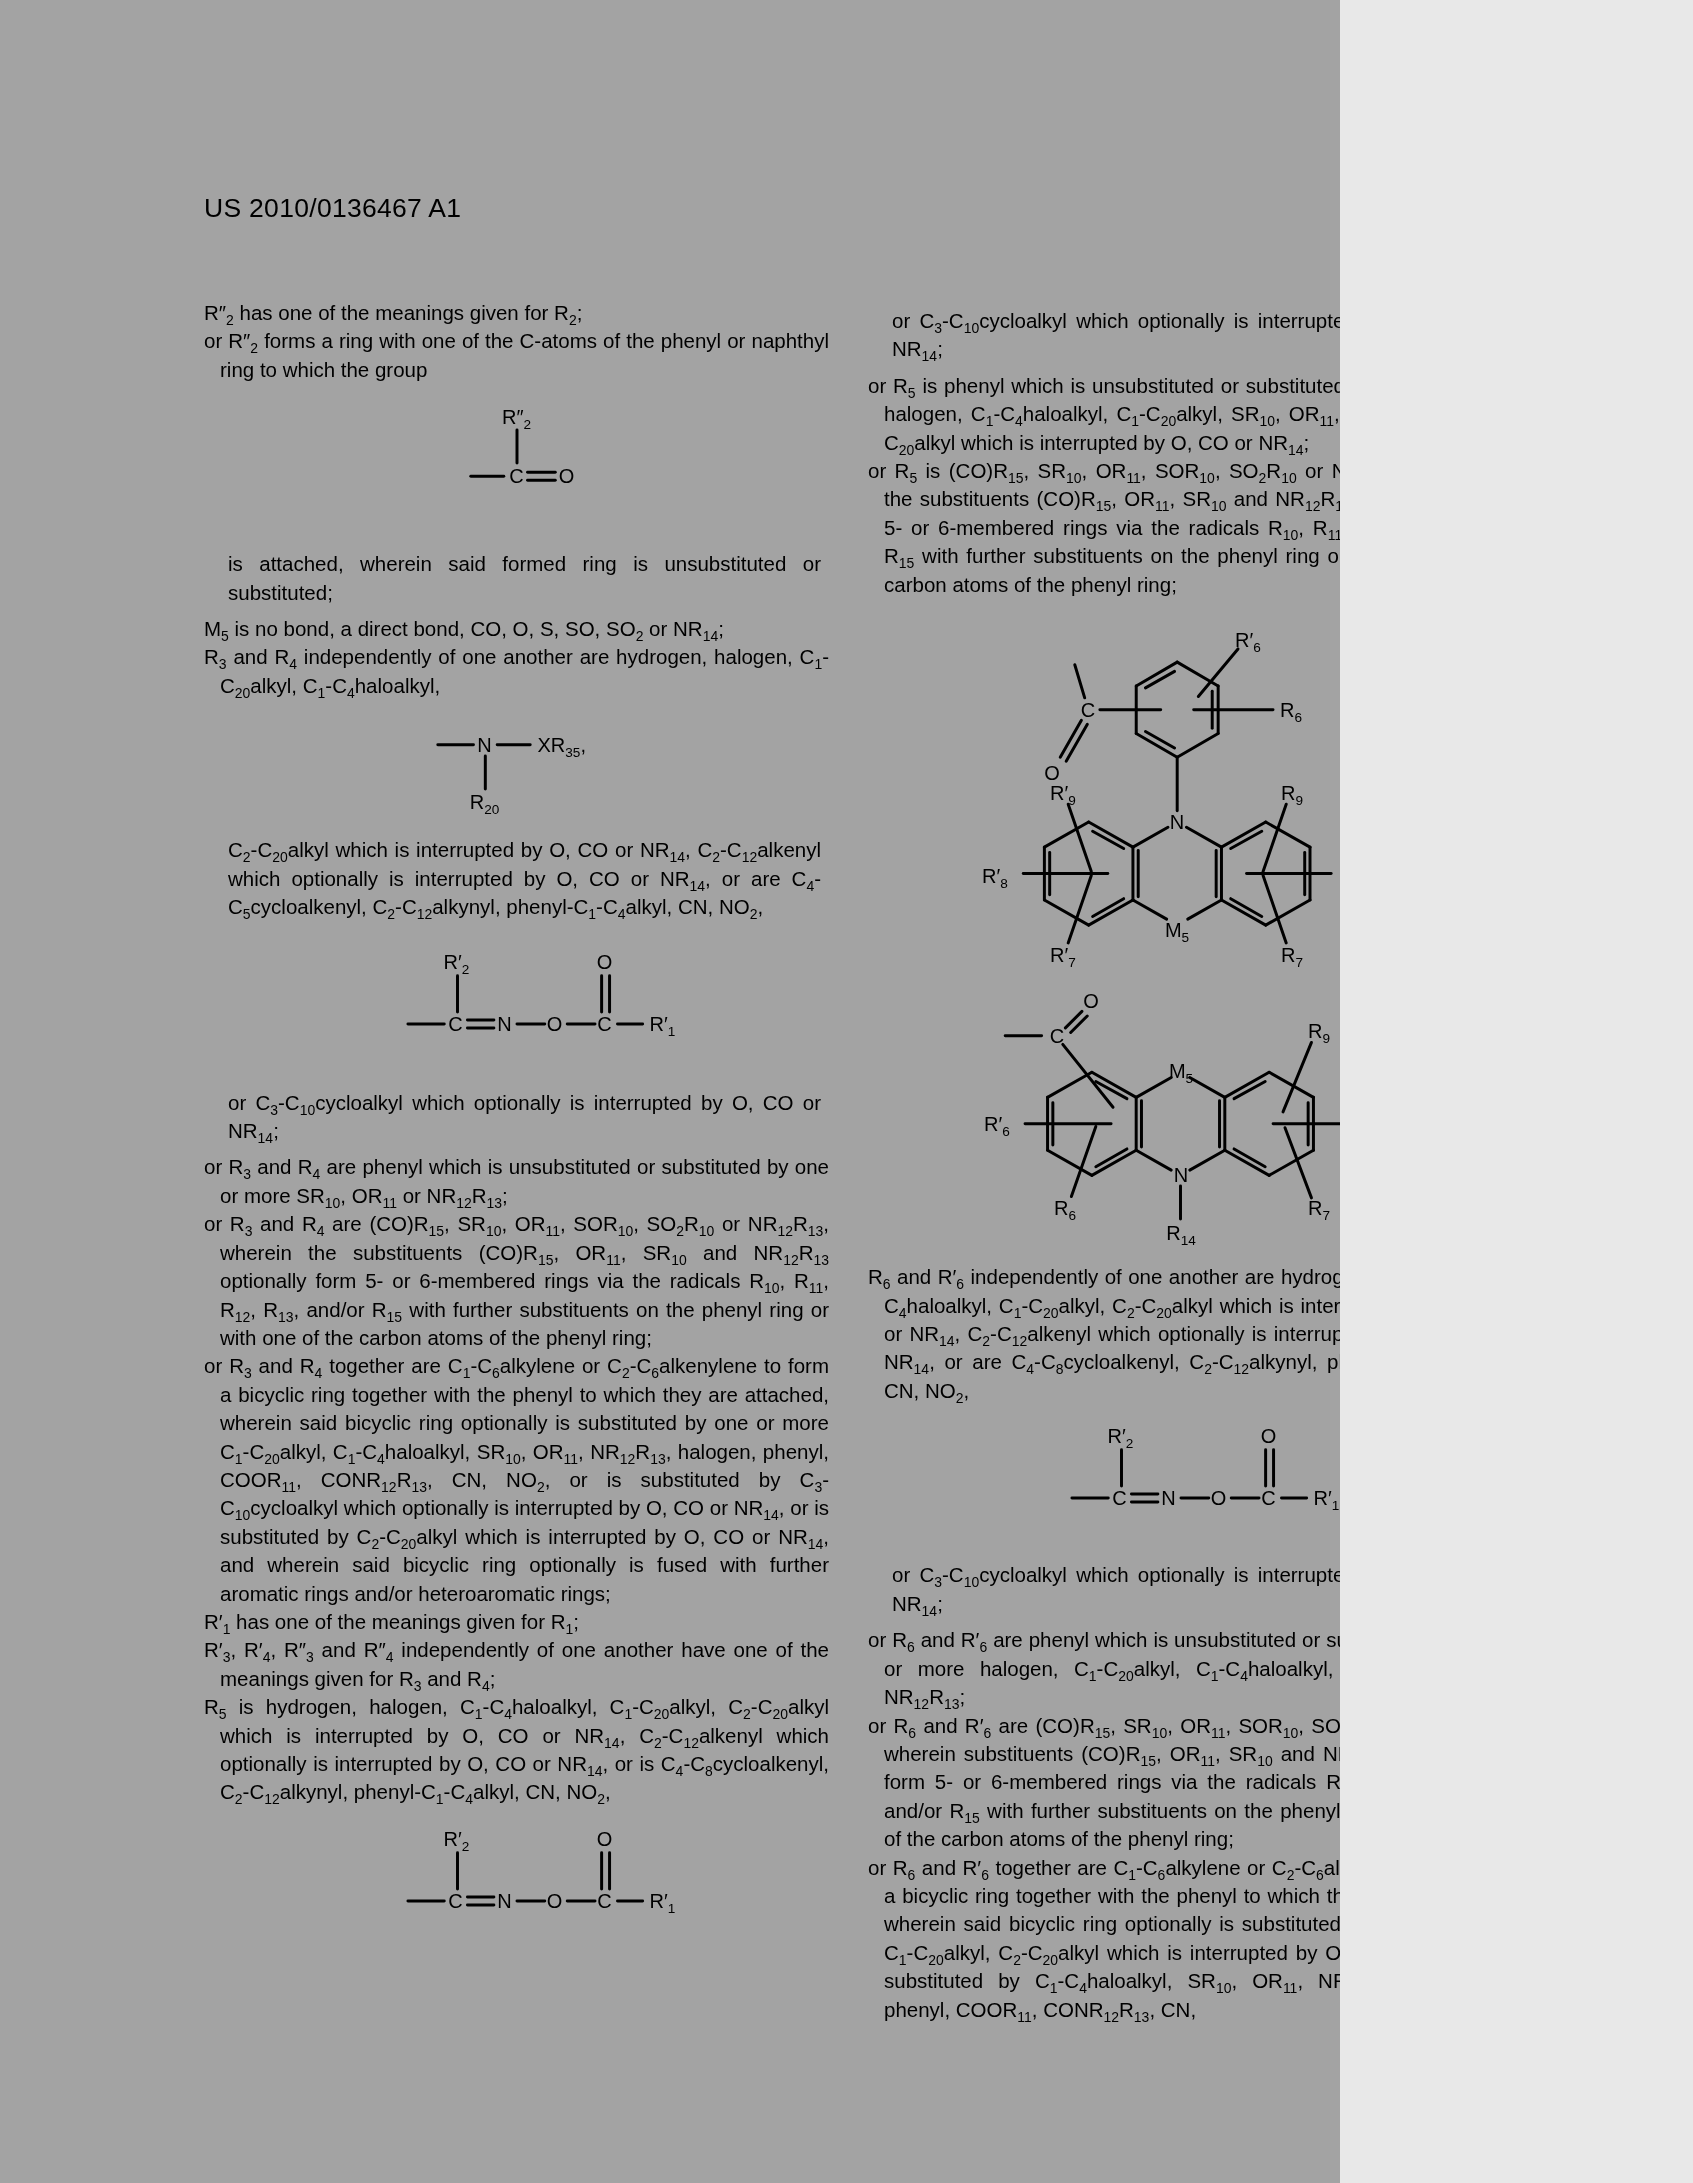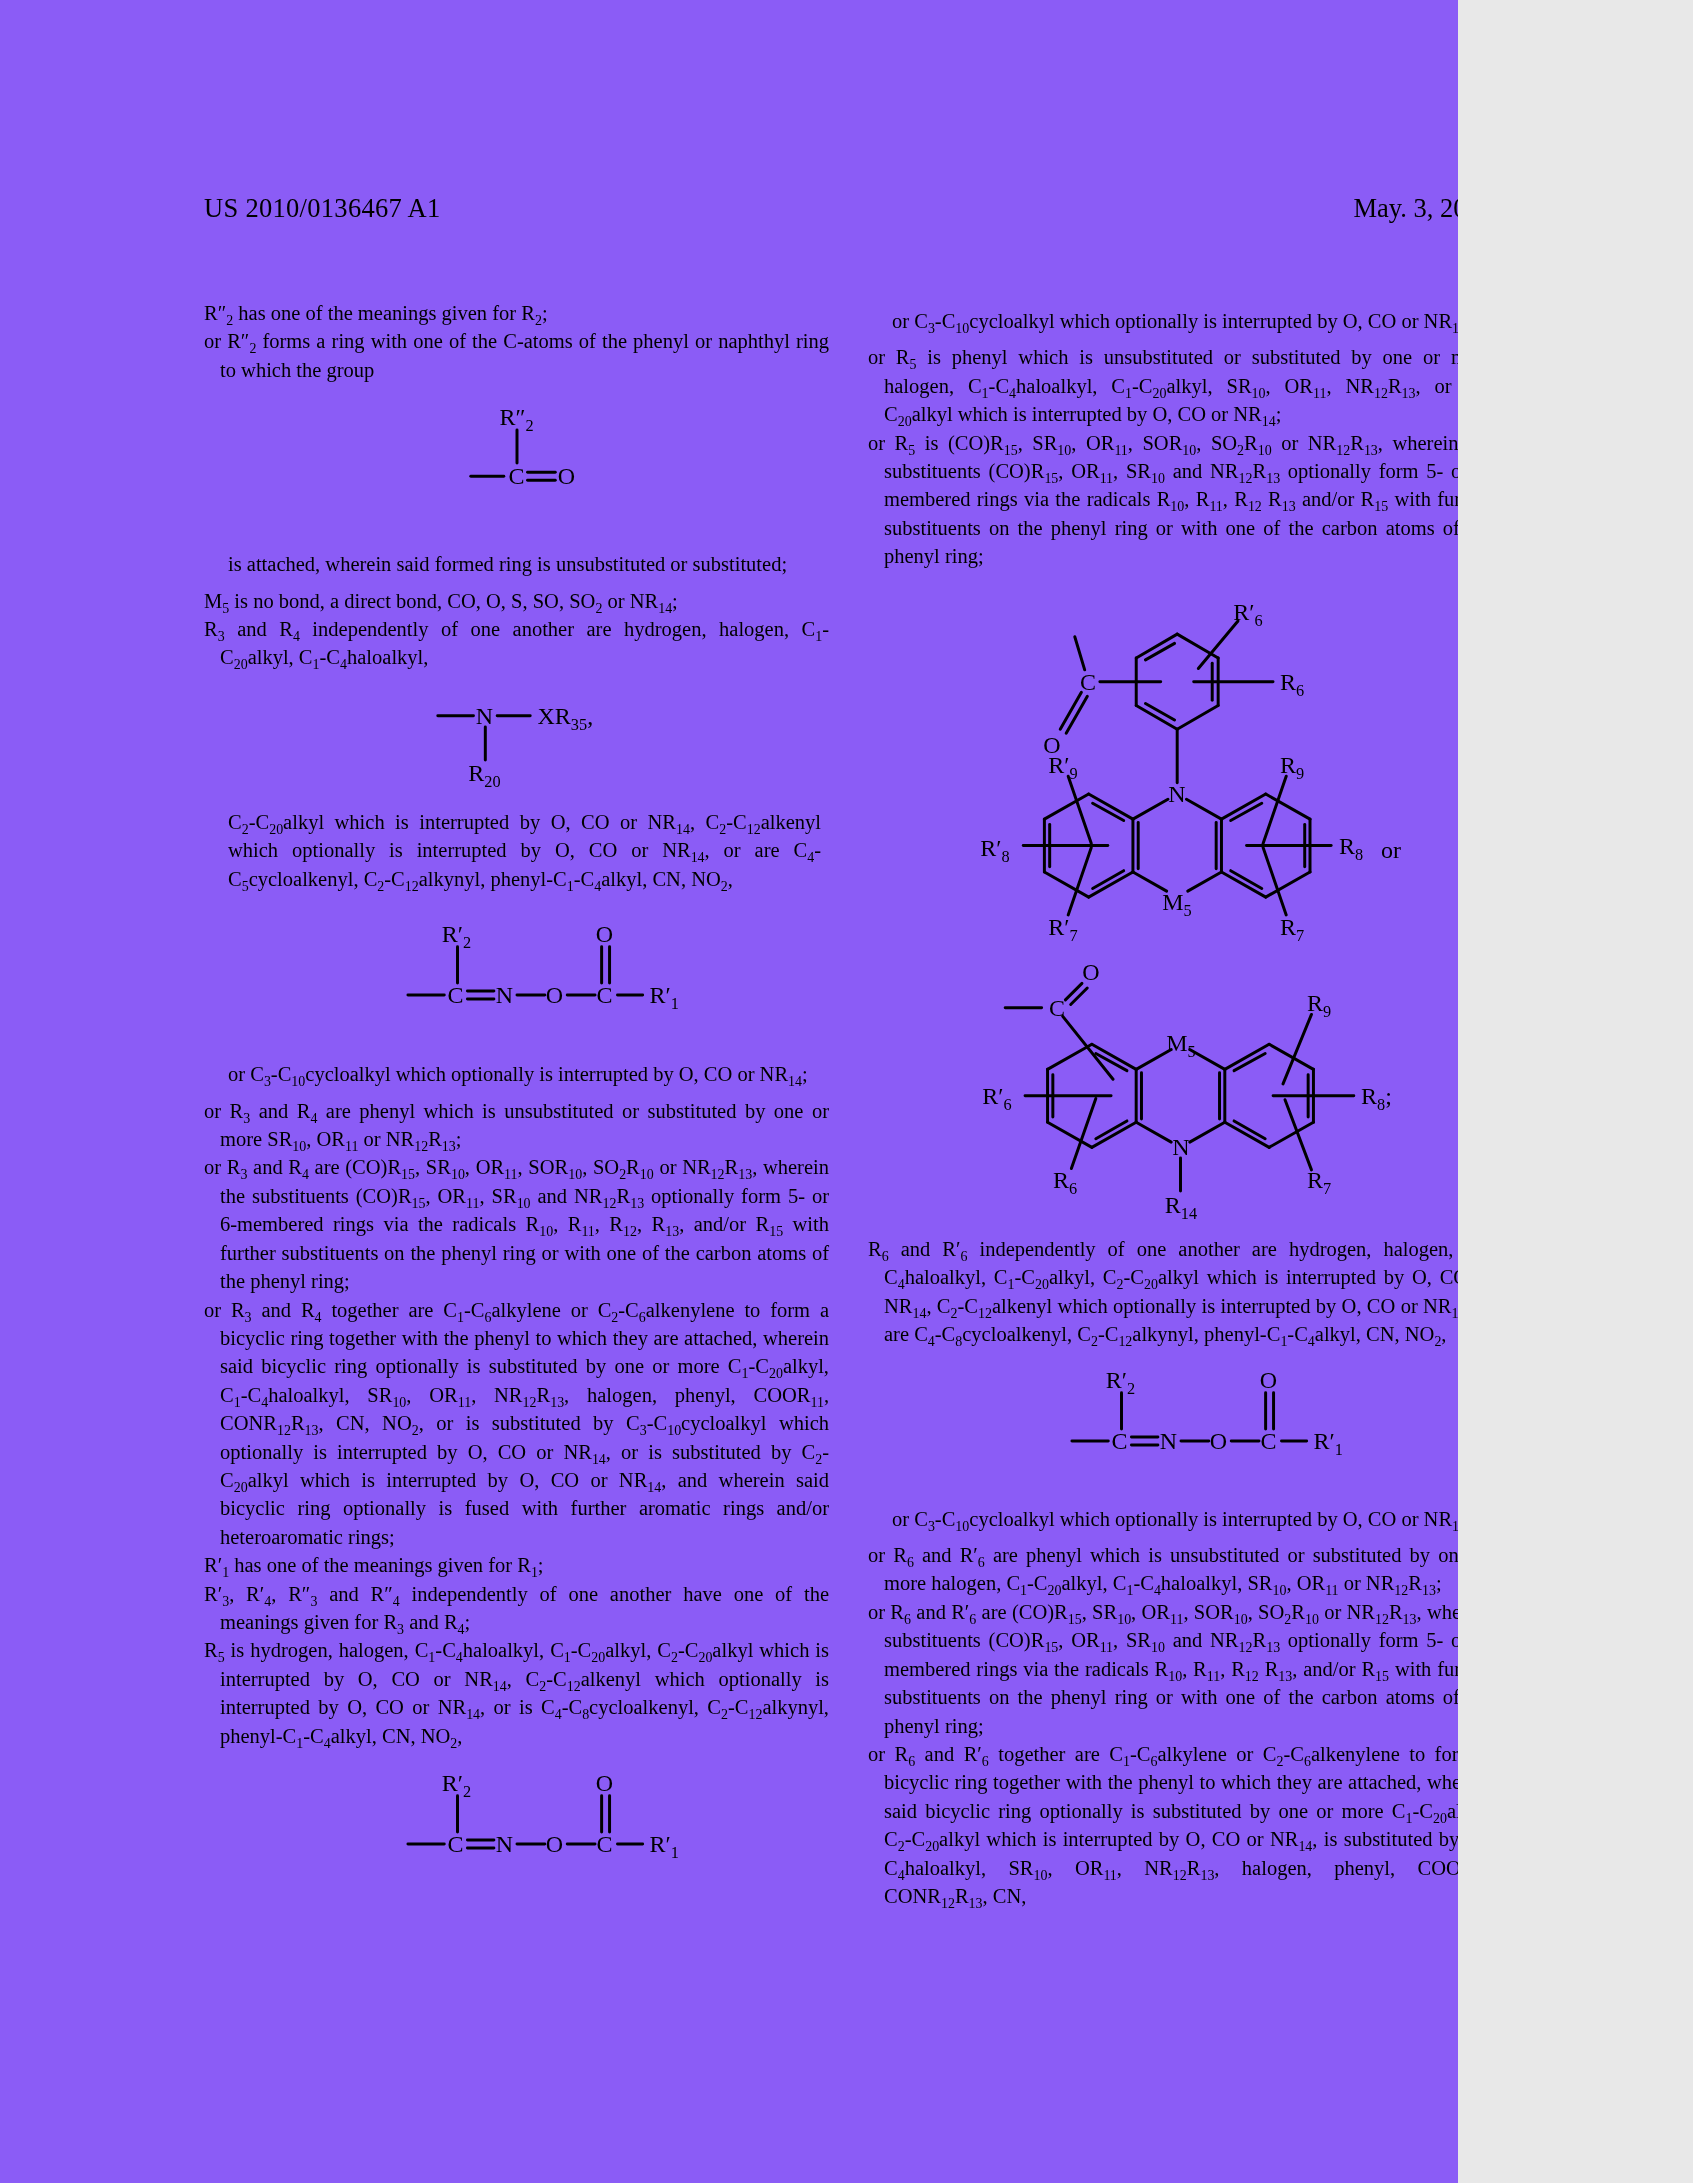--- a/index.html
+++ b/index.html
@@ -1,35 +1,35 @@
 <!DOCTYPE html>
 <html style="font-size:10.6px"><head>
 <meta charset="utf-8">
 <style>
   html,body { margin:0; padding:0; background:#e8e8e8; }
   .page {
-    position:relative; width:1458px; height:2183px; background:#8b5cf6;
-    font-family:Liberation Serif, serif; color:#000;
+    position:relative; width:1340px; height:2183px; background:#a3a3a3;
+    font-family:Liberation Sans, sans-serif; color:#000;
     overflow:hidden;
   }
   .header-row { position:absolute; top:193px; left:204px; width:1289px; font-size:26.5px; }
   .pat-no { float:left; letter-spacing:0.3px; }
   .pub-date { float:right; }
   .page-num { position:absolute; top:238px; left:0; width:1694px; text-align:right; font-size:25px; }
   .col { position:absolute; top:299px; width:625px; font-size:20.5px; line-height:28.4px; text-align:justify; }
   .col-left { left:204px; }
   .col-right { left:868px; }
   p.hang { margin:0; padding-left:16px; text-indent:-16px; }
   p.ind  { margin:8px; padding-left:16px; text-indent:0; }
   sub { font-size:0.68em; line-height:0; }
   .struct { position:relative; }
   .struct svg { position:absolute; left:0; top:0; }
   .struct line { stroke:#000; stroke-width:4.5; stroke-linecap:round; }
   .lbl { position:absolute; transform:translate(-50%,-50%); white-space:nowrap;
-         font-size:24px; line-height:1; background:transparent; }
+         font-size:20px; line-height:1; background:transparent; }
   .lbl.la { transform:translate(0,-50%); }
   .center-wrap { display:flex; justify-content:center; }
 </style>
 </head>
 <body>
 
 <div class="page">
 
   <div class="header-row">
     <span class="pat-no">US 2010/0136467 A1</span>

